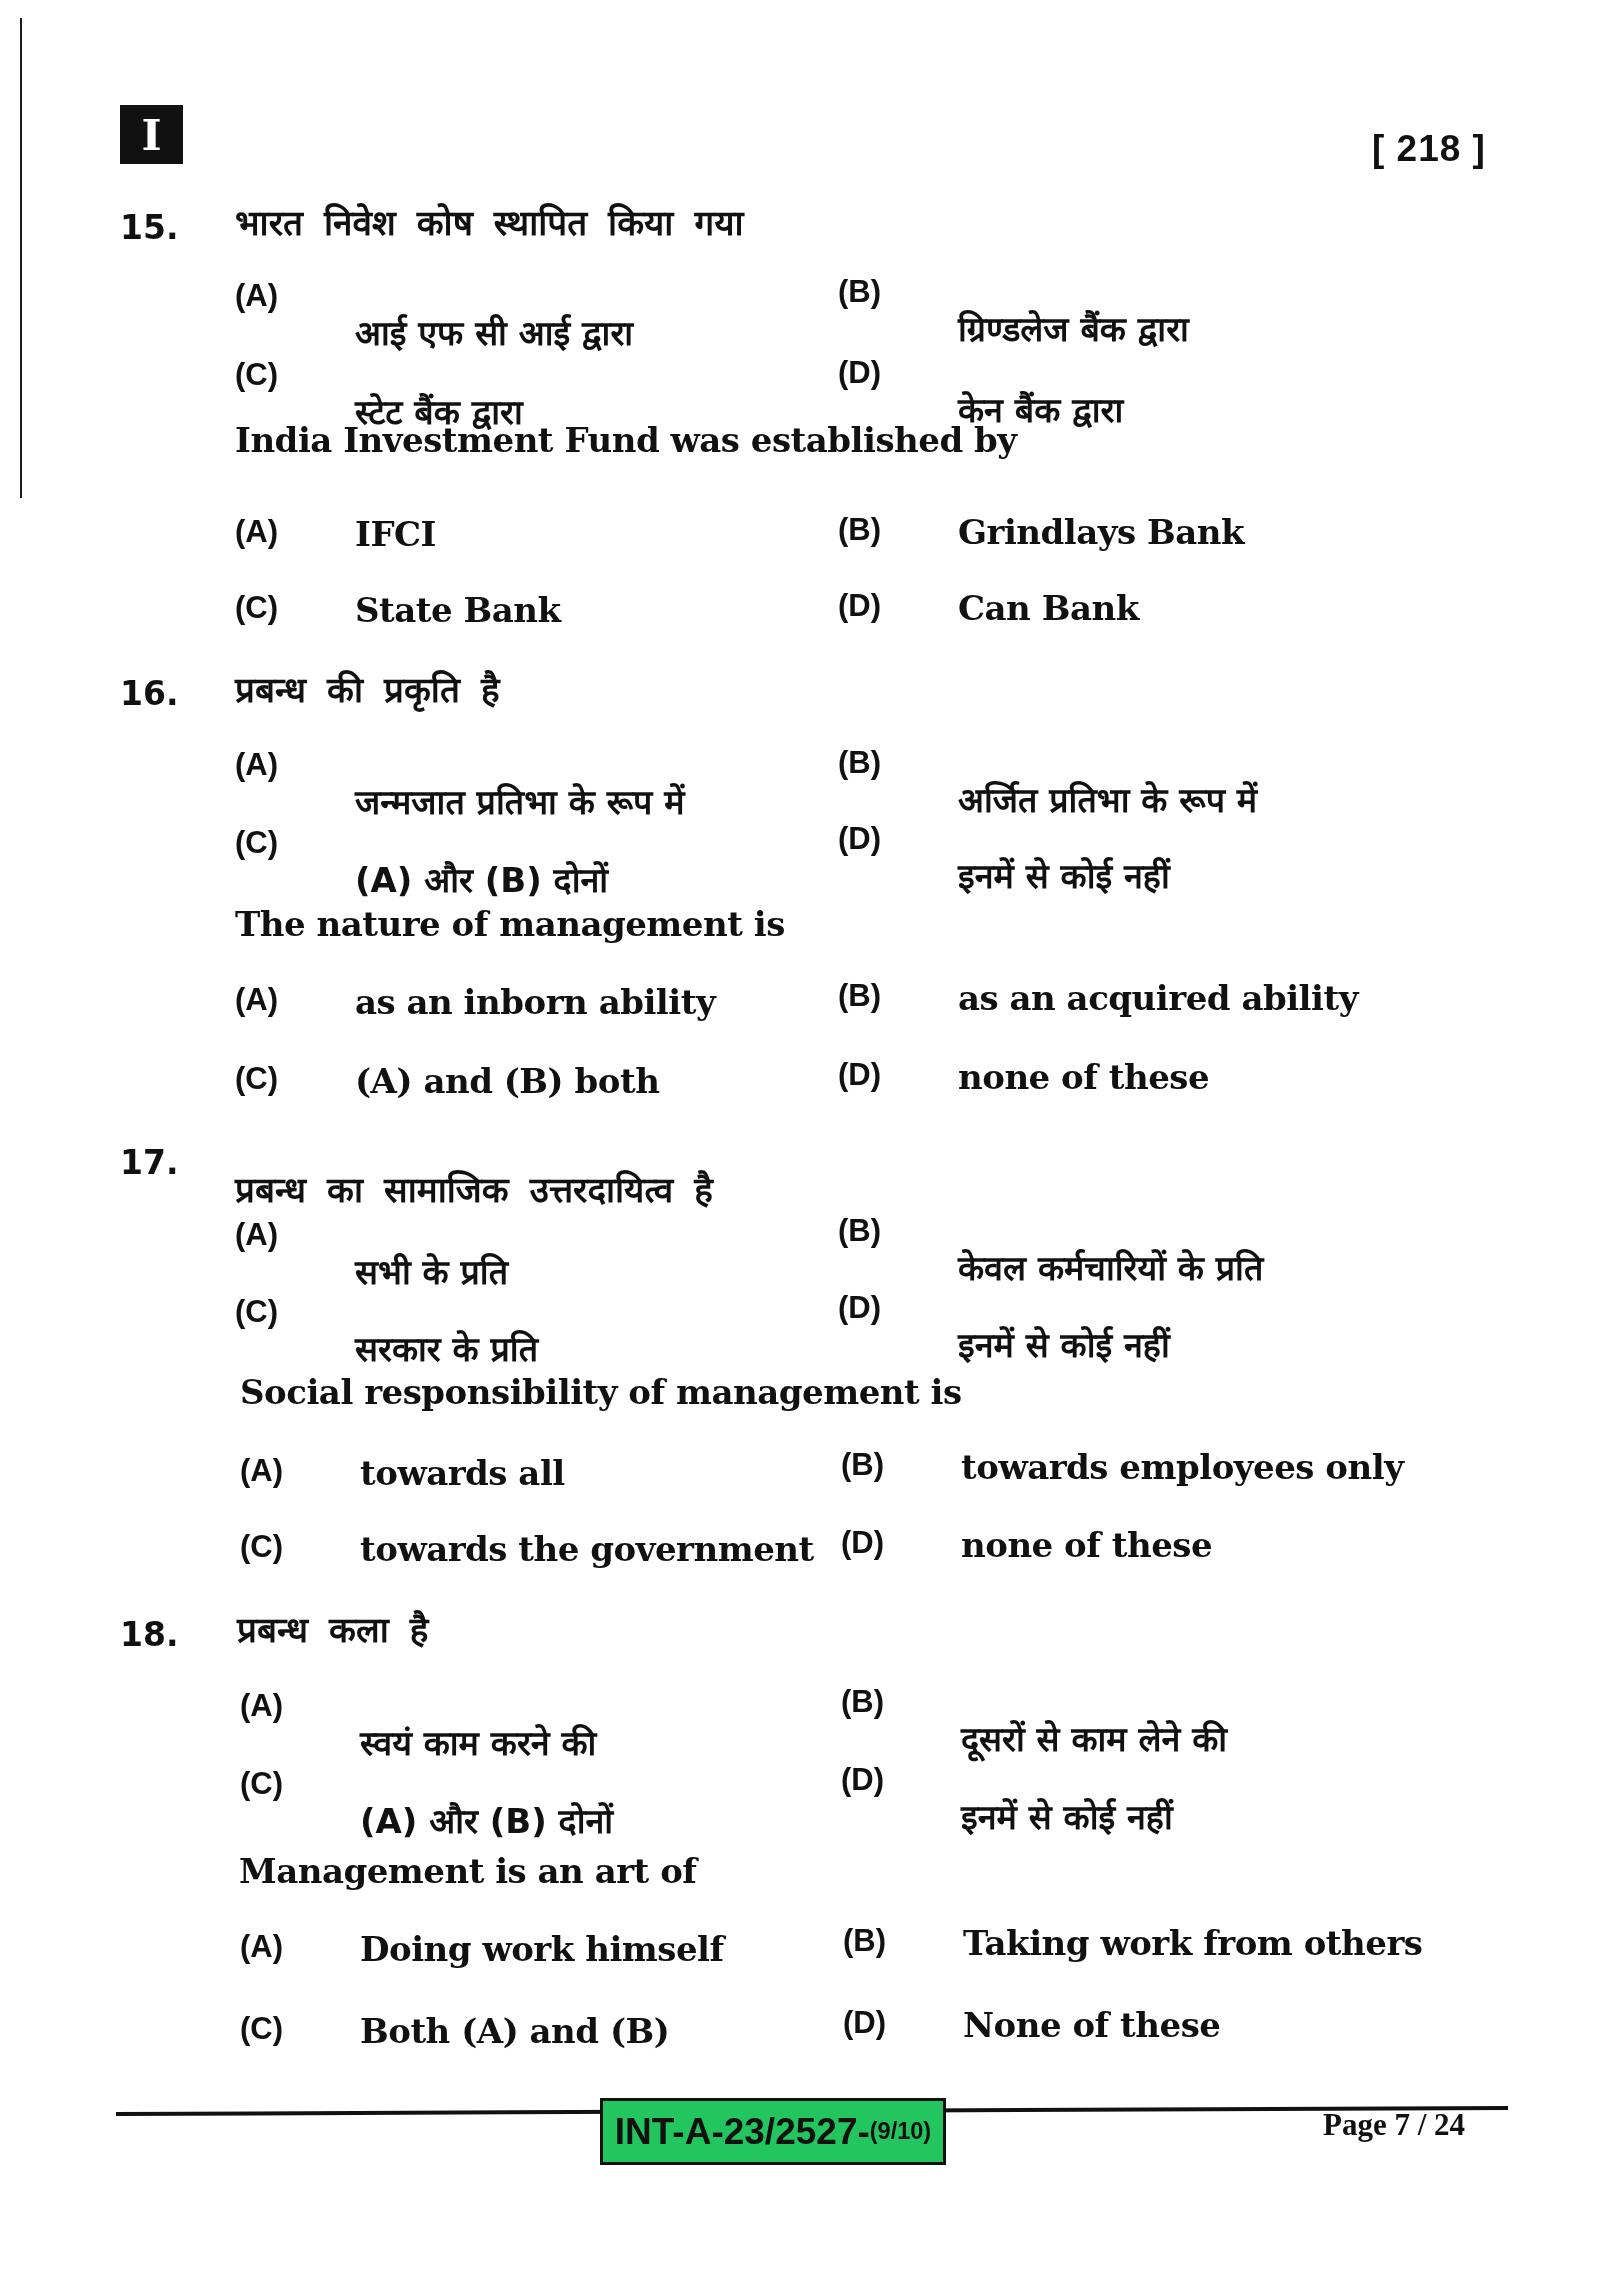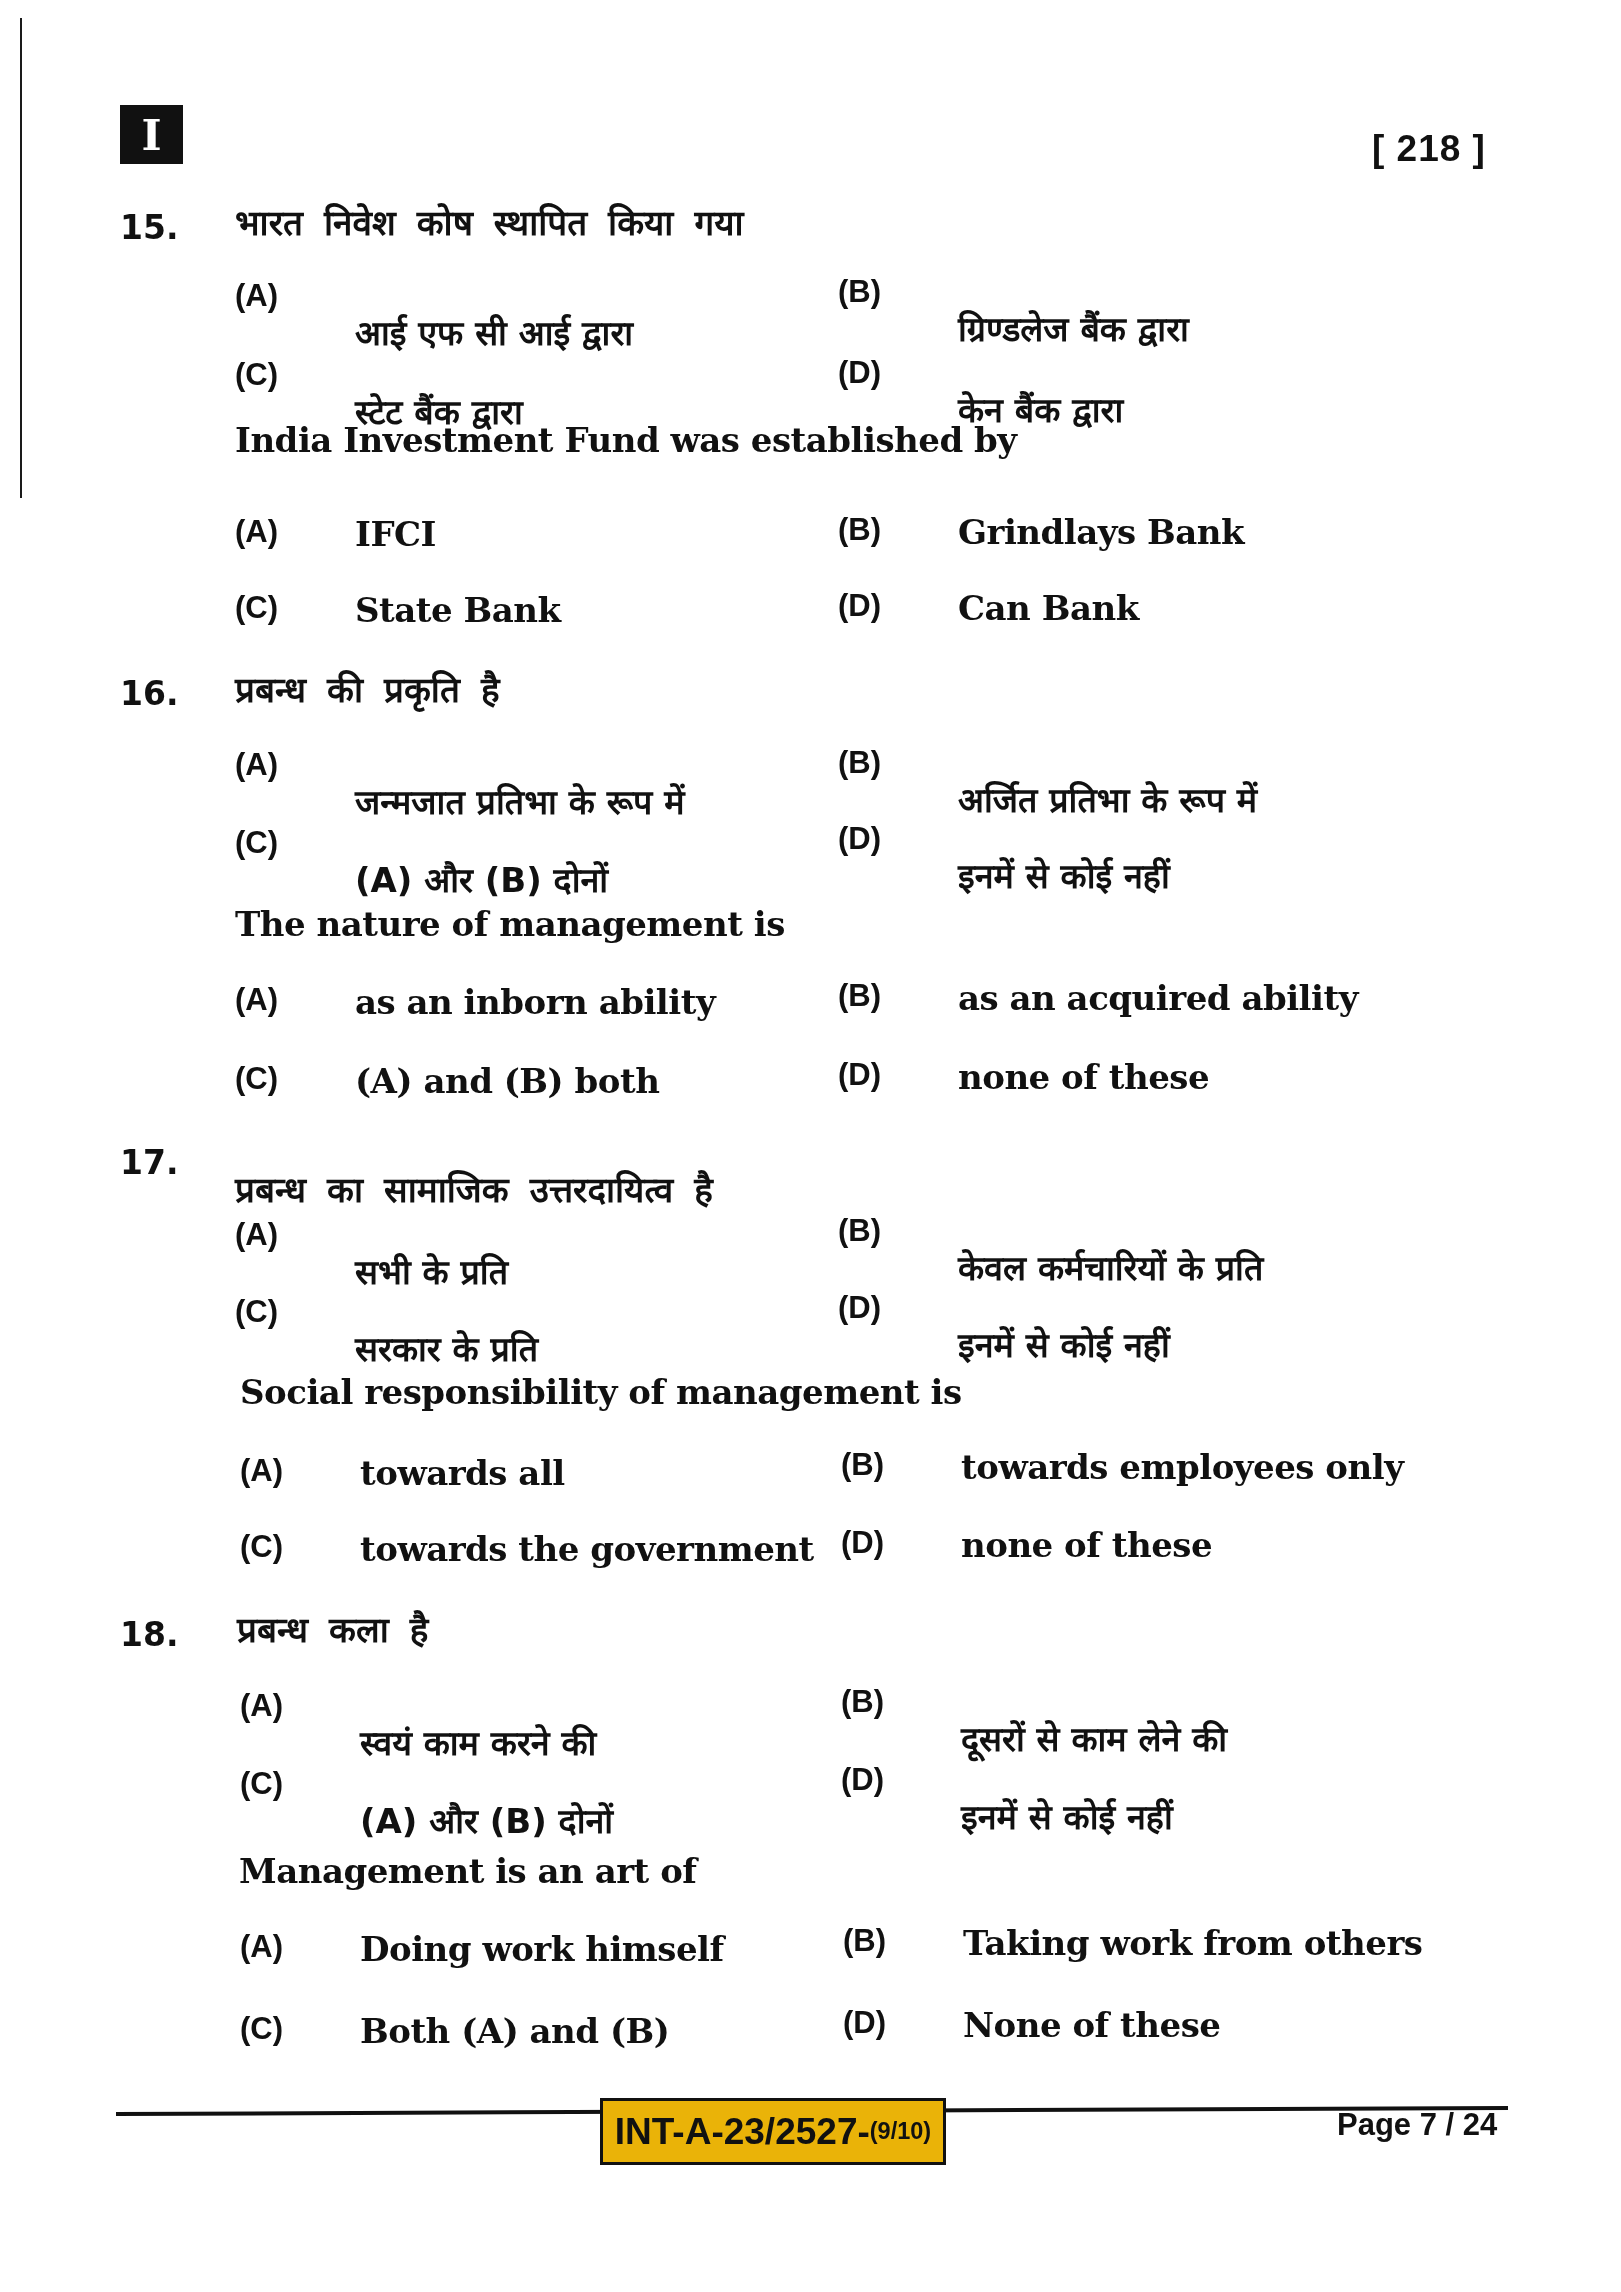--- a/index.html
+++ b/index.html
@@ -23,25 +23,25 @@
     .opt { position: absolute; font-size: 34px; font-weight: bold; }
     .opt .lbl { position: absolute; left: 0; font-family: "Liberation Sans", sans-serif; font-size: 31px; }
     .opt .txt { position: absolute; left: 120px; white-space: nowrap; }
     .opt.hi .txt { font-family: "DejaVu Sans", sans-serif; margin-top: 31px; }
     .opt.en .txt { font-family: "DejaVu Serif", serif; letter-spacing: -0.5px; }
     .col-l { left: 235px; }
     .col-r { left: 838px; }
     .footer-rule { position: absolute; left: 116px; top: 2109px; width: 1392px; height: 3.9px; background: #111; transform: rotate(-0.25deg); }
     .footer-code {
       position: absolute; left: 600px; top: 2098px; height: 61px; padding: 0 11.8px;
-      border: 3.9px solid #111; background: #eab308; font-size: 37px; font-weight: bold;
+      border: 3.9px solid #111; background: #22c55e; font-size: 37px; font-weight: bold;
       font-family: "Liberation Sans", sans-serif; display: flex; align-items: center;
     }
     .footer-code small { font-size: 23.5px; }
-    .footer-page { position: absolute; left: 1323px; top: 2107px; font-size: 31px; font-weight: bold; font-family: Liberation Sans, sans-serif; margin-left: 14px; }
+    .footer-page { position: absolute; left: 1323px; top: 2107px; font-size: 31px; font-weight: bold; font-family: Liberation Serif, serif; }
   </style>
 </head>
 <body>
 
 <div class="left-rule"></div>
 
 <div class="section-badge">
     <span>I</span>
   </div>
 <div class="code-top">[ 218 ]</div>

